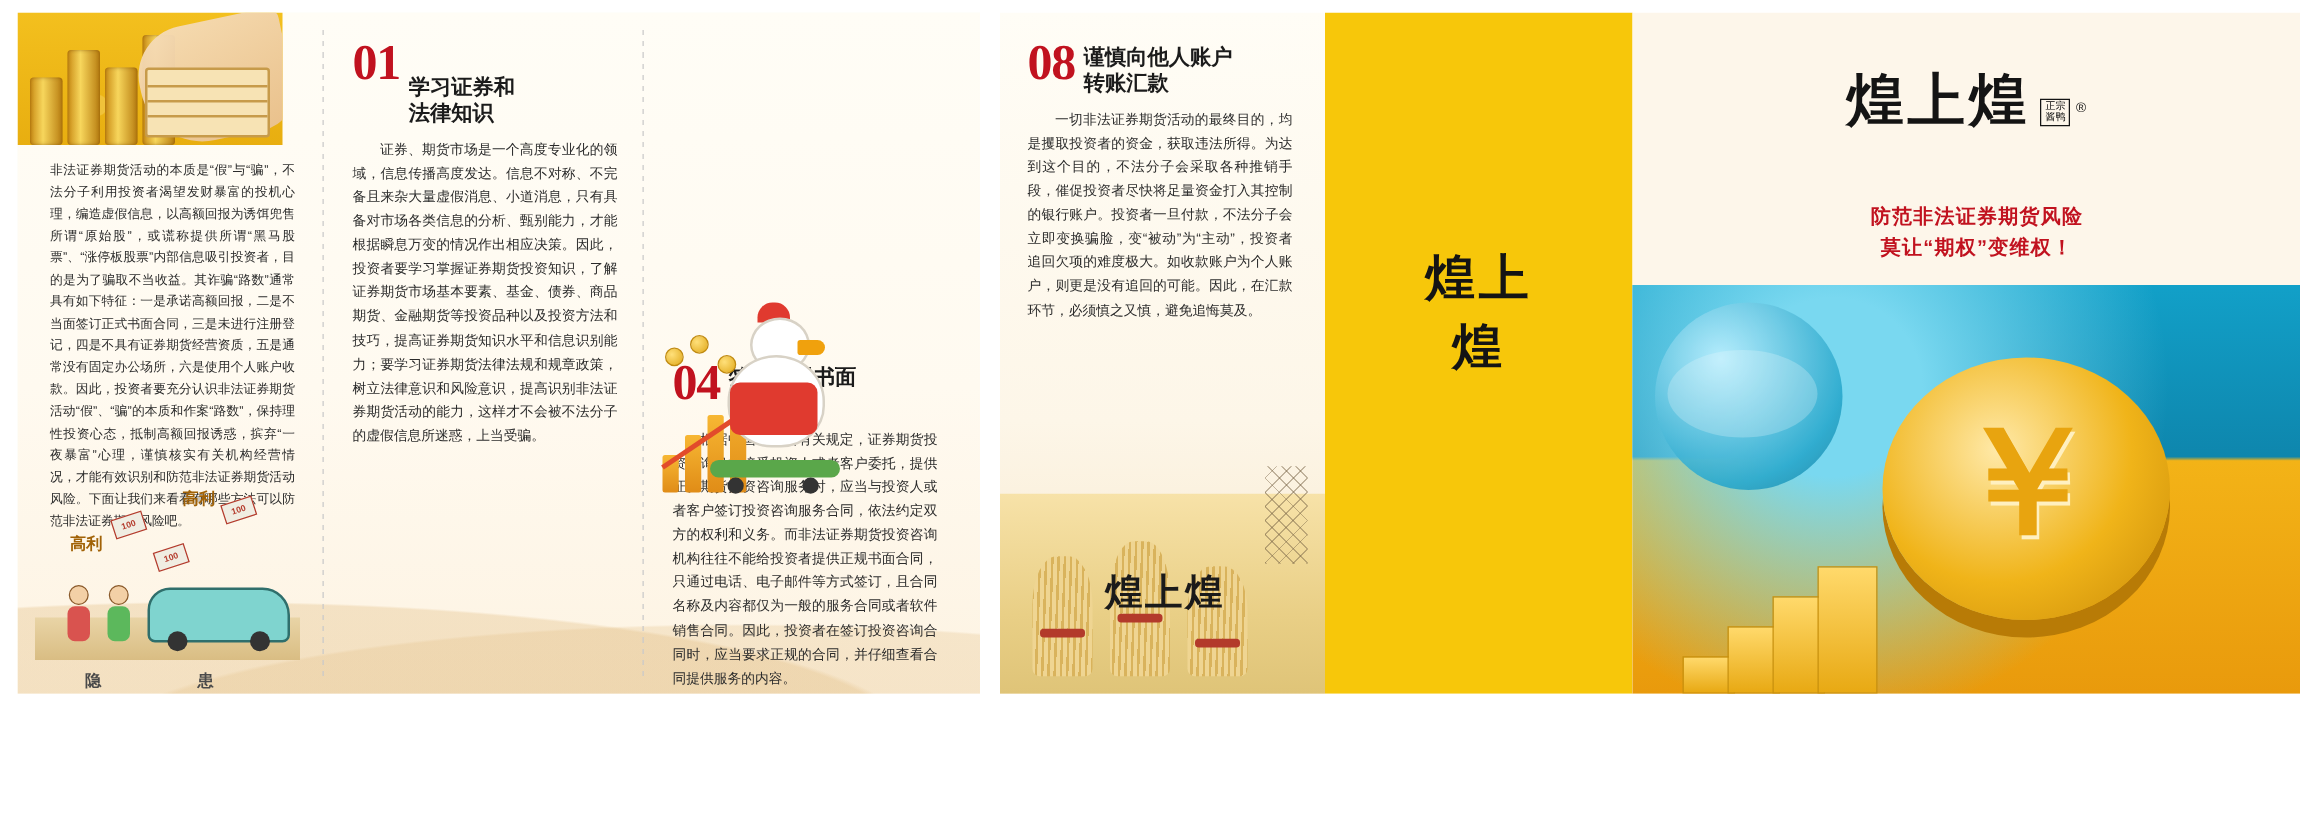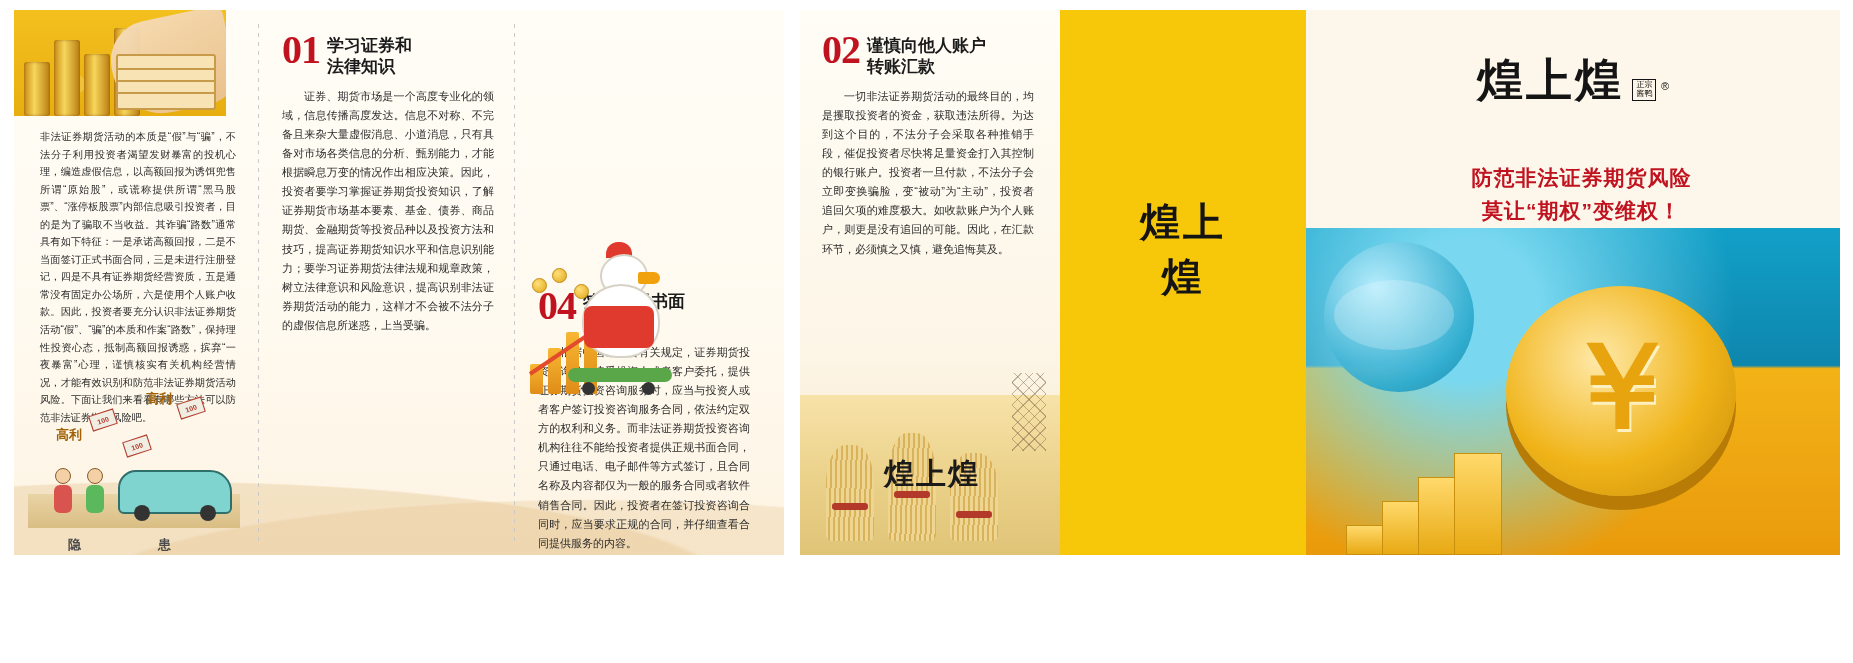--- a/index.html
+++ b/index.html
@@ -79,21 +79,21 @@
                 repeating-linear-gradient(-45deg,rgba(120,100,70,.45) 0 1px,rgba(0,0,0,0) 1px 8px);}
   .rs-logo{position:absolute;left:52px;bottom:60px;width:160px;text-align:center;}
   .rs-logo .zh{font-family:"Liberation Serif",serif;font-size:30px;font-weight:bold;color:#1a1a1a;letter-spacing:2px;}
 
   .rs-col2{position:absolute;left:260px;top:0;width:246px;height:100%;background:#f7c70a;}
   .rs-col2 .inner{position:absolute;left:50%;top:44%;transform:translate(-50%,-50%);text-align:center;}
   .rs-col2 .zh{font-family:"Liberation Serif",serif;font-size:40px;font-weight:bold;color:#141414;letter-spacing:3px;}
 
   .rs-col3{position:absolute;left:506px;top:0;width:534px;height:100%;background:#fdf6ea;}
   .slogan{position:absolute;left:0;top:152px;width:534px;text-align:center;}
-  .slogan div{font-size:21px;font-weight:bold;color:#c1121f;line-height:1.55;letter-spacing:1px;margin-left:17px;}
+  .slogan div{font-size:16px;font-weight:bold;color:#c1121f;line-height:1.55;letter-spacing:1px;margin-left:17px;}
   .photo{position:absolute;left:0;top:218px;width:534px;height:327px;
      background:radial-gradient(circle at 30% 25%, #79d8f0 0 16%, rgba(121,216,240,0) 60%),
                 linear-gradient(180deg,#12a0c8 0%,#0e86ad 42%,#f3b317 43%,#e99a0c 100%);overflow:hidden;}
   .globe{position:absolute;left:18px;top:14px;width:150px;height:150px;border-radius:50%;
      background:radial-gradient(circle at 35% 30%,#bdf0ff,#2aa9cd 70%,#1b7e9c);opacity:.9;}
   .globe:after{content:"";position:absolute;left:10px;top:38px;width:120px;height:70px;background:rgba(255,255,255,.25);border-radius:50%;}
   .coin-big{position:absolute;left:200px;top:58px;width:230px;height:210px;border-radius:50%;
      background:radial-gradient(ellipse at 40% 35%,#ffe9a8,#f0b419 55%,#c88a08);box-shadow:0 14px 0 #b87b06;}
   .coin-big .sym{position:absolute;left:50%;top:48%;transform:translate(-50%,-50%);font-size:120px;font-weight:bold;color:#e8a40f;
      text-shadow:2px 3px 0 #fff0c0;font-family:"Liberation Serif",serif;}
@@ -147,21 +147,21 @@
       <div class="cartoon-sub" style="left:40px;bottom:-4px;">隐</div>
       <div class="cartoon-sub" style="left:130px;bottom:-4px;">患</div>
     </div>
 
     <div class="divider" style="left:244px;"></div>
     <div class="divider" style="left:500px;"></div>
 
     <div class="sec" style="left:268px;top:22px;width:212px;">
       <div class="head">
         <div class="num">01</div>
-        <div class="ttl" style="white-space:pre-line;">学习证券和
+        <div class="ttl" style="white-space:pre-line;margin-top:24px;">学习证券和
 法律知识</div>
       </div>
       <div class="body">证券、期货市场是一个高度专业化的领域，信息传播高度发达。信息不对称、不完备且来杂大量虚假消息、小道消息，只有具备对市场各类信息的分析、甄别能力，才能根据瞬息万变的情况作出相应决策。因此，投资者要学习掌握证券期货投资知识，了解证券期货市场基本要素、基金、债券、商品期货、金融期货等投资品种以及投资方法和技巧，提高证券期货知识水平和信息识别能力；要学习证券期货法律法规和规章政策，树立法律意识和风险意识，提高识别非法证券期货活动的能力，这样才不会被不法分子的虚假信息所迷惑，上当受骗。</div>
     </div>
 
     <div class="sec" style="left:268px;top:278px;width:212px;">
     </div>
 
 
     <div class="sec" style="left:524px;top:278px;width:212px;">
@@ -197,21 +197,21 @@
     </div>
   </div>
 
   <div class="greybox">证券期货市场关系着每一个投资者的切身利益。因此，投资者应在日常生活、投资过程中，加强学习证券期货市场法律法规和规章政策，阅读或者按遵的相关案例，提高法律意识和风险防范意识，明辨证券期货投资“是”与“非”，远离非法证券期货活动。</div>
 
   <div class="right-sheet">
 
     <div class="rs-col1">
       <div class="sec" style="left:22px;top:22px;width:212px;">
         <div class="head">
-          <div class="num">02</div>
+          <div class="num">08</div>
           <div class="ttl" style="white-space:pre-line;">谨慎向他人账户
 转账汇款</div>
         </div>
         <div class="body">一切非法证券期货活动的最终目的，均是攫取投资者的资金，获取违法所得。为达到这个目的，不法分子会采取各种推销手段，催促投资者尽快将足量资金打入其控制的银行账户。投资者一旦付款，不法分子会立即变换骗脸，变“被动”为“主动”，投资者追回欠项的难度极大。如收款账户为个人账户，则更是没有追回的可能。因此，在汇款环节，必须慎之又慎，避免追悔莫及。</div>
       </div>
 
       <div class="wheatfield">
         <div class="wheat-bundle" style="left:26px;"></div>
         <div class="wheat-bundle" style="left:88px;height:108px;"></div>
         <div class="wheat-bundle" style="left:150px;height:88px;"></div>

